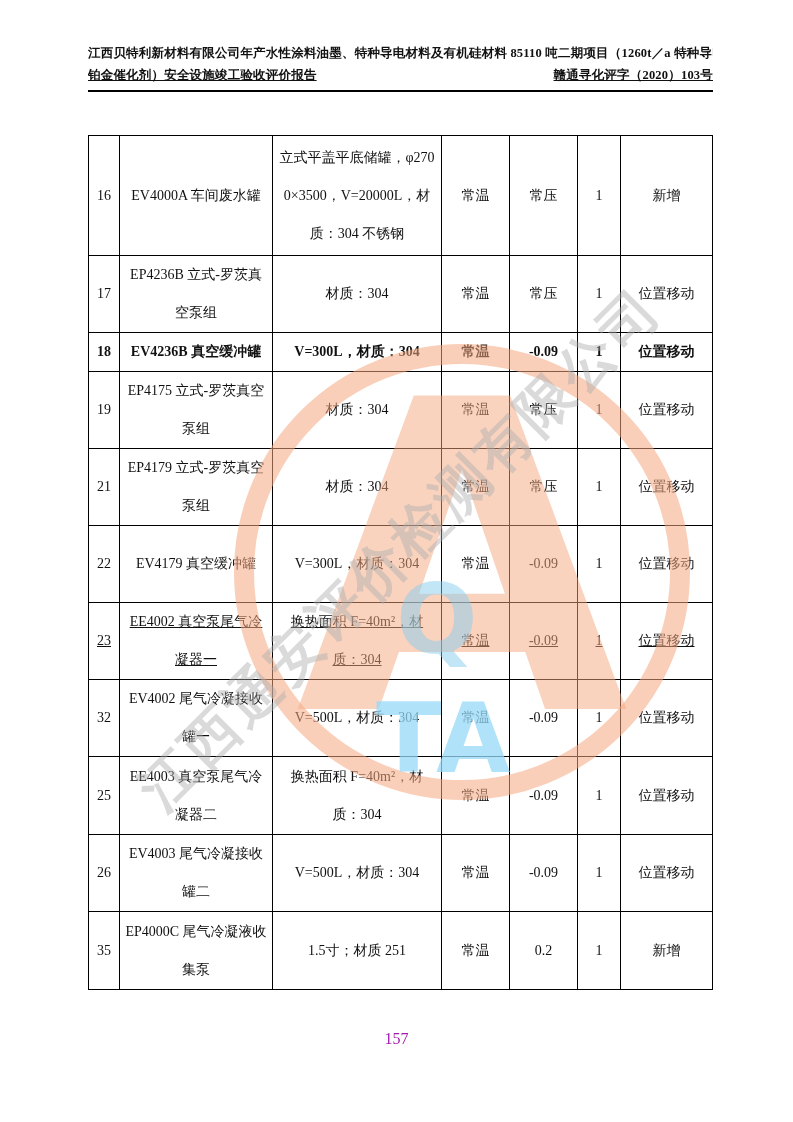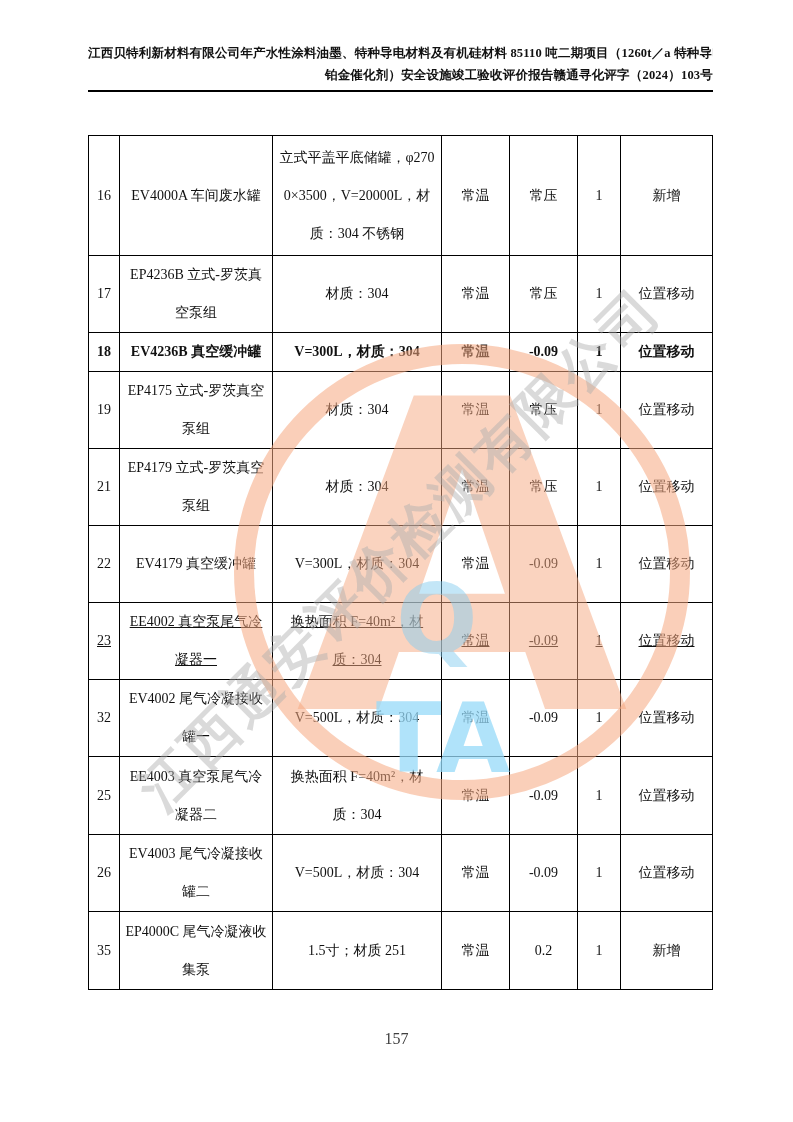--- a/index.html
+++ b/index.html
@@ -9,21 +9,21 @@
     overflow:hidden;
   }
   
   .header{
     position:absolute;left:88px;top:42px;width:625px;
     font-size:12.5px;font-weight:700;line-height:22px;
     border-bottom:2px solid #000;padding-bottom:4px;
     letter-spacing:0.2px;
   }
   .header .line{white-space:nowrap;overflow:hidden;}
-  .header .line3{display:flex;justify-content:flex-end;align-items:baseline;}
+  .header .line3{display:flex;justify-content:space-between;align-items:baseline;text-decoration:underline;}
   .doc-number{font-weight:700;}
   
   table.equip{
     position:absolute;left:88px;top:135px;width:625px;
     border-collapse:collapse;table-layout:fixed;
     font-size:14px;color:#111;
   }
   table.equip td{
     border:1px solid #000;text-align:center;vertical-align:middle;
     padding:0 5px;line-height:38px;word-break:break-all;
@@ -37,21 +37,21 @@
   table.equip tr:nth-child(6){height:77px;}
   table.equip tr:nth-child(7){height:38px;text-decoration:underline;}
   table.equip tr:nth-child(8){height:77px;}
   table.equip tr:nth-child(9){height:78px;}
   table.equip tr:nth-child(10){height:77px;}
   table.equip tr:nth-child(11){height:78px;}
   table.equip tr:nth-child(12){height:78px;}
   
   .footer{
     position:absolute;left:0;top:1030px;width:100%;
-    text-align:center;font-size:16px;color:#404040;
+    text-align:center;font-size:16px;color:#a21caf;
   }
   
   .watermark{position:absolute;left:0;top:0;width:793px;height:1122px;
     pointer-events:none;z-index:5;}
   .wm-ring{
     position:absolute;left:234px;top:344px;width:416px;height:416px;
     border:20px solid rgba(246,167,128,0.55);border-radius:50%;
   }
   .wm-bigA{
     position:absolute;left:234px;top:332px;width:456px;height:456px;
@@ -80,21 +80,21 @@
     color:rgba(150,218,248,0.75);
   }
 </style>
 </head>
 <body>
 
 <div class="header">
   <div class="line">江西贝特利新材料有限公司年产水性涂料油墨、特种导电材料及有机硅材料 85110 吨二期项目（1260t／a 特种导电</div>
   <div class="line line3">
     <span>铂金催化剂）安全设施竣工验收评价报告</span>
-    <span class="doc-number">赣通寻化评字（2024）103号</span>
+    <span class="doc-number">赣通寻化评字（2020）103号</span>
   </div>
 </div>
 
 <table class="equip">
   <colgroup>
     <col style="width:31px">
       <col style="width:153px">
       <col style="width:169px">
     <col style="width:68px">
       <col style="width:68px">

